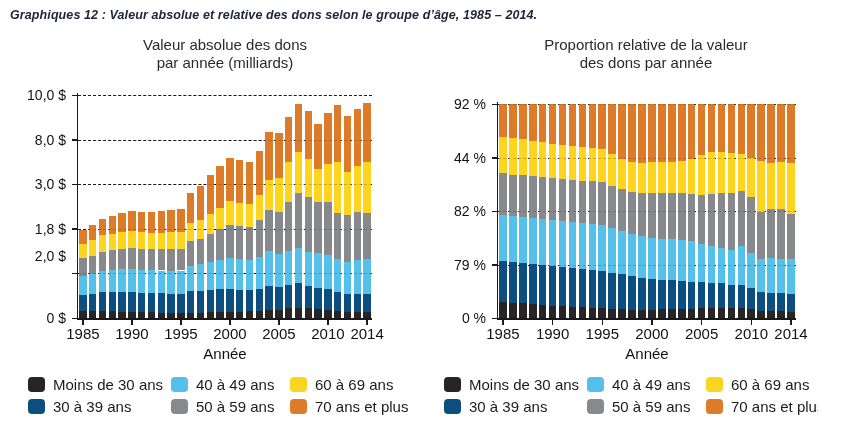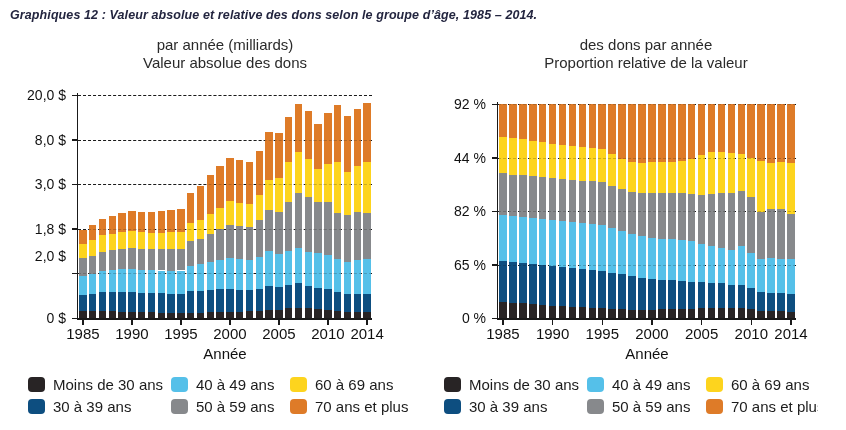--- a/index.html
+++ b/index.html
@@ -23,26 +23,26 @@
   .swatch{width:17px;height:15px;border-radius:4px;margin-right:8px;flex:0 0 17px;}
   .legend-label{font-size:15px;color:#1c1c1c;white-space:nowrap;}
 </style>
 </head>
 <body>
 
 <div id="stage">
   <div class="main-title">Graphiques 12 : Valeur absolue et relative des dons selon le groupe d’âge, 1985 – 2014.</div>
 
   <div class="chart-title" style="left:95px;top:36px;width:260px;">
+    <div>Valeur absolue des dons</div>
     <div>par année (milliards)</div>
-    <div>Valeur absolue des dons</div>
   </div>
   <div class="chart-title" style="left:516px;top:36px;width:260px;">
+    <div>Proportion relative de la valeur</div>
     <div>des dons par année</div>
-    <div>Proportion relative de la valeur</div>
   </div>
 
   <div id="chart-left"></div>
   <div id="chart-right"></div>
 
   <div class="axis-title" style="left:165px;top:345px;">Année</div>
   <div class="axis-title" style="left:587px;top:345px;">Année</div>
 
   <div class="legend" style="left:28px;top:376px;" id="legend-left">
       <div class="legend-item">
@@ -292,21 +292,21 @@
     <div class="ylab" style="left: 14px; top: 310px;">0 $</div>
     <div class="ytick" style="left: 71.5px; top: 272.9px;"></div>
     <div class="ylab" style="left: 14px; top: 248px;">2,0 $</div>
     <div class="ytick" style="left: 71.5px; top: 228.3px;"></div>
     <div class="ylab" style="left: 14px; top: 220.8px;">1,8 $</div>
     <div class="ytick" style="left: 71.5px; top: 183.7px;"></div>
     <div class="ylab" style="left: 14px; top: 176.2px;">3,0 $</div>
     <div class="ytick" style="left: 71.5px; top: 139.1px;"></div>
     <div class="ylab" style="left: 14px; top: 131.6px;">8,0 $</div>
     <div class="ytick" style="left: 71.5px; top: 94.5px;"></div>
-    <div class="ylab" style="left: 14px; top: 87px;">20,0 $</div>
+    <div class="ylab" style="left: 14px; top: 87px;">10,0 $</div>
     <div class="xtick" style="left: 82.15px; top: 319.5px;"></div>
     <div class="xlab" style="left: 59.9px; top: 325px;">1985</div>
     <div class="xtick" style="left: 131.15px; top: 319.5px;"></div>
     <div class="xlab" style="left: 108.9px; top: 325px;">1990</div>
     <div class="xtick" style="left: 180.15px; top: 319.5px;"></div>
     <div class="xlab" style="left: 157.9px; top: 325px;">1995</div>
     <div class="xtick" style="left: 229.15px; top: 319.5px;"></div>
     <div class="xlab" style="left: 206.9px; top: 325px;">2000</div>
     <div class="xtick" style="left: 278.15px; top: 319.5px;"></div>
     <div class="xlab" style="left: 255.9px; top: 325px;">2005</div>
@@ -500,21 +500,21 @@
     <div class="bar-seg" style="left: 787.167px; top: 104px; width: 7.63333px; height: 59.2104px; background: rgb(222, 123, 40);"></div>
     <div class="grid faint" style="left: 498px; top: 264.5px; width: 298px;"></div>
     <div class="grid faint" style="left: 498px; top: 211px; width: 298px;"></div>
     <div class="grid faint" style="left: 498px; top: 157.5px; width: 298px;"></div>
     <div class="grid faint" style="left: 498px; top: 104px; width: 298px;"></div>
     <div class="axis-y" style="left: 496.5px; top: 102px; height: 217.5px;"></div>
     <div class="axis-x" style="left: 496.5px; top: 318px; width: 299.5px;"></div>
     <div class="ytick" style="left: 491.5px; top: 317.5px;"></div>
     <div class="ylab" style="left: 434px; top: 310px;">0 %</div>
     <div class="ytick" style="left: 491.5px; top: 264px;"></div>
-    <div class="ylab" style="left: 434px; top: 256.5px;">65 %</div>
+    <div class="ylab" style="left: 434px; top: 256.5px;">79 %</div>
     <div class="ytick" style="left: 491.5px; top: 210.5px;"></div>
     <div class="ylab" style="left: 434px; top: 203px;">82 %</div>
     <div class="ytick" style="left: 491.5px; top: 157px;"></div>
     <div class="ylab" style="left: 434px; top: 149.5px;">44 %</div>
     <div class="ytick" style="left: 491.5px; top: 103.5px;"></div>
     <div class="ylab" style="left: 434px; top: 96px;">92 %</div>
     <div class="xtick" style="left: 502.217px; top: 319.5px;"></div>
     <div class="xlab" style="left: 479.967px; top: 325px;">1985</div>
     <div class="xtick" style="left: 551.883px; top: 319.5px;"></div>
     <div class="xlab" style="left: 529.633px; top: 325px;">1990</div>

